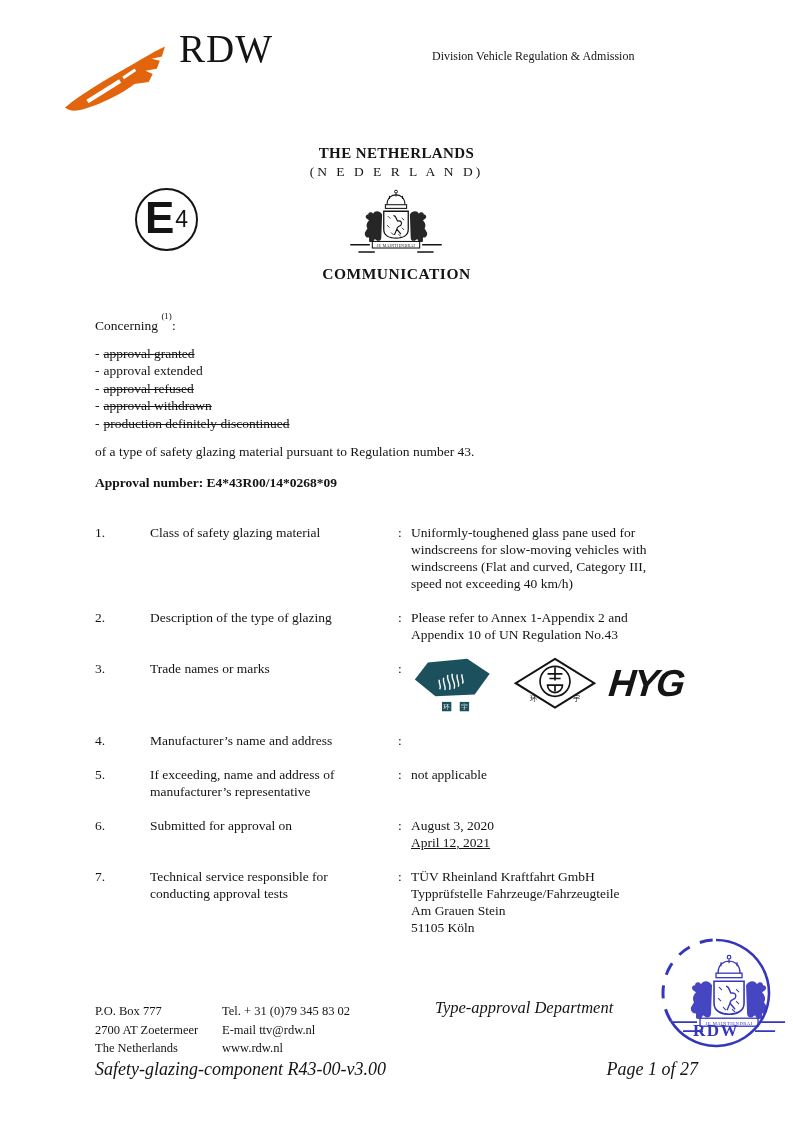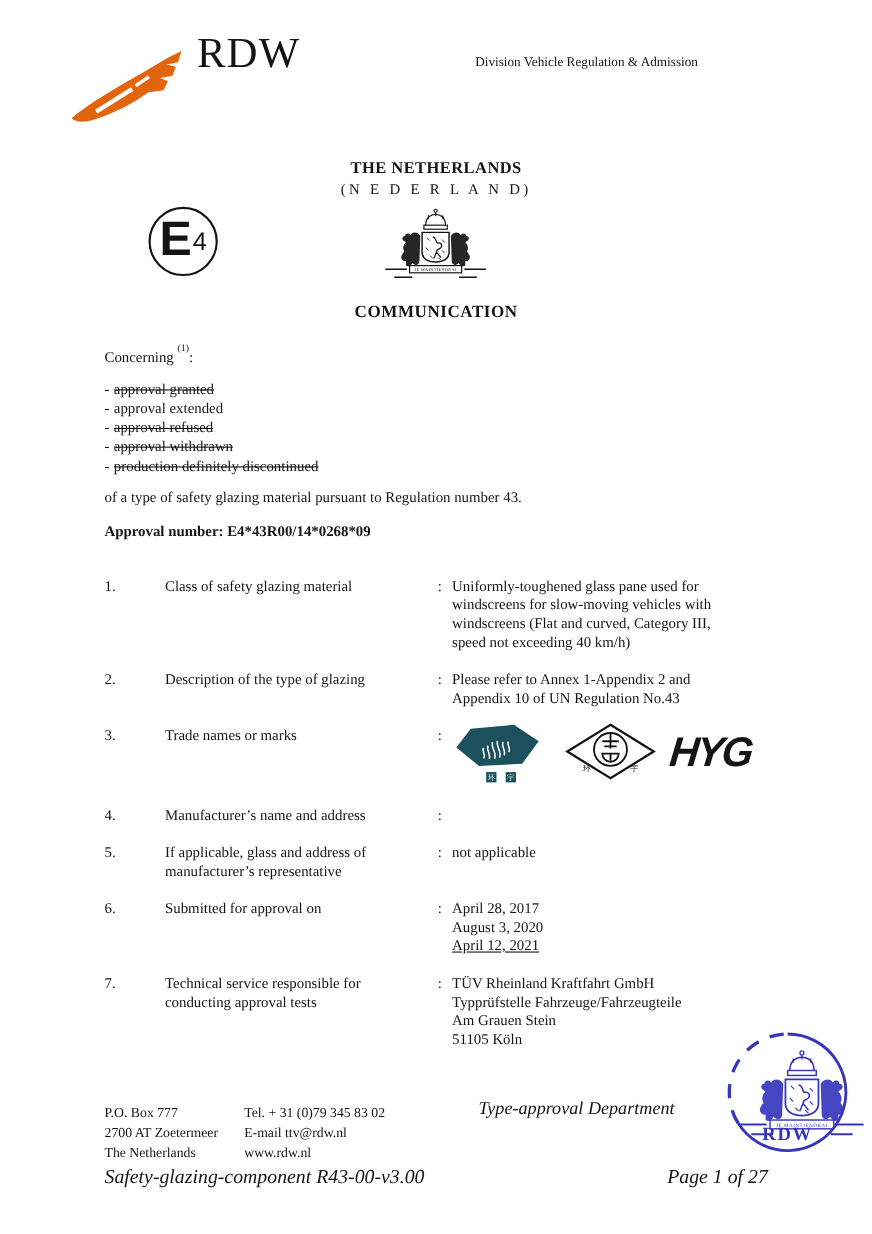--- a/index.html
+++ b/index.html
@@ -14,21 +14,21 @@
   
   .country-block{position:absolute;left:0;top:145px;width:793px;text-align:center;}
   .country{font-size:15px;font-weight:bold;letter-spacing:.4px;}
   .country-native{font-size:13.5px;letter-spacing:3px;margin-top:2px;}
   .e-mark{position:absolute;left:135px;top:188px;width:59px;height:59px;border:2.5px solid #141414;
           border-radius:50%;display:flex;align-items:center;justify-content:center;
           font-family:"Liberation Sans", sans-serif;}
   .e-letter{font-size:44px;font-weight:bold;line-height:1;margin-top:-4px;}
   .e-number{font-size:23px;line-height:1;margin-left:1px;}
   .coat-arms{position:absolute;left:347px;top:187px;width:98px;height:73px;color:#141414;}
-  .communication{position:absolute;left:0;top:275px;width:793px;text-align:center;
+  .communication{position:absolute;left:0;top:265px;width:793px;text-align:center;
                  font-size:15.5px;font-weight:bold;letter-spacing:.5px;}
 
   
   .main{position:absolute;left:95px;top:313px;width:612px;font-size:13.5px;line-height:17px;}
   .concerning-line{}
   .sup{font-size:9px;position:relative;top:-5px;}
   .options{margin-top:11px;line-height:17.5px;}
   .option-text{margin-left:4px;}
   .struck{text-decoration:line-through;text-decoration-thickness:1.2px;}
   .subject{margin-top:11px;}
@@ -187,37 +187,36 @@
         <div>4.</div>
         <div>
             <div>Manufacturer’s name and address</div>
           </div>
         <div>:</div>
       </div>
 
       <div class="item-row">
         <div>5.</div>
         <div>
-          <div>If applicable, glass and address of</div>
+          <div>If exceeding, name and address of</div>
           <div>manufacturer’s representative</div>
         </div>
         <div>:</div>
         <div>
             <div>not applicable</div>
           </div>
       </div>
 
       <div class="item-row">
         <div>6.</div>
         <div>
             <div>Submitted for approval on</div>
           </div>
         <div>:</div>
         <div>
-          <div>April 28, 2017</div>
           <div>August 3, 2020</div>
           <div class="u">April 12, 2021</div>
         </div>
       </div>
 
       <div class="item-row">
         <div>7.</div>
         <div>
           <div>Technical service responsible for</div>
           <div>conducting approval tests</div>

